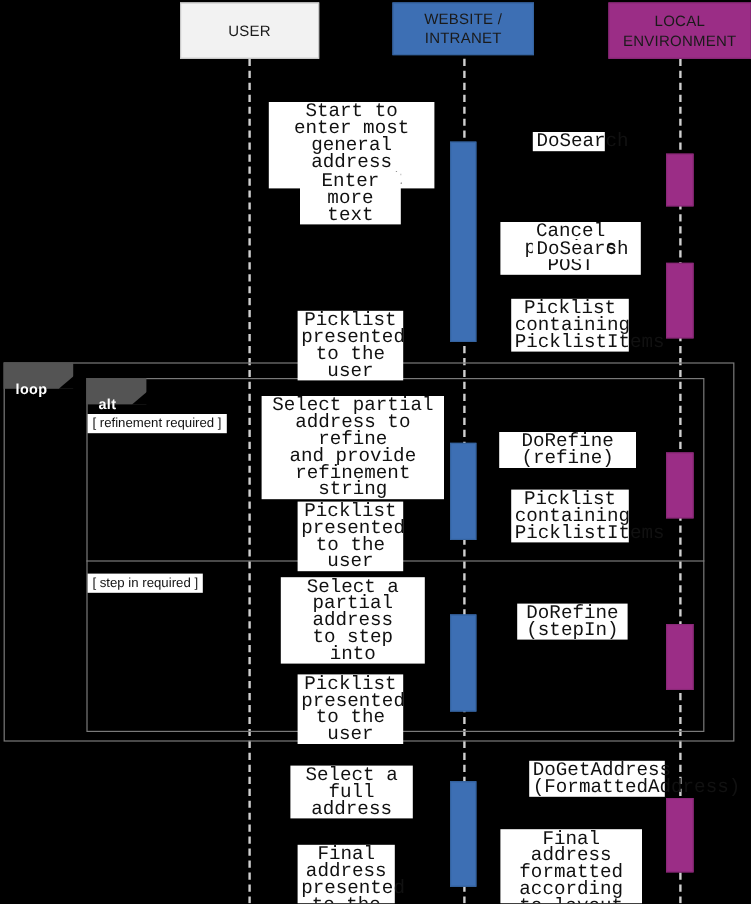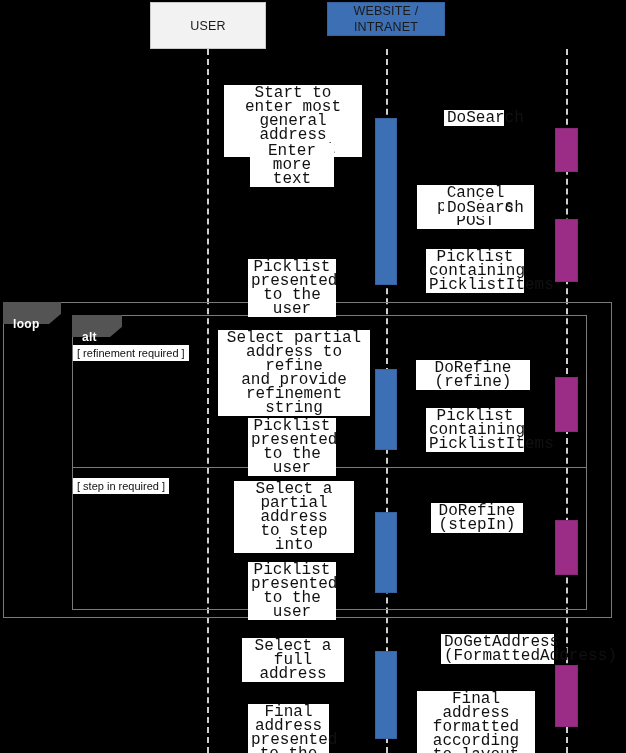--- a/index.html
+++ b/index.html
@@ -132,22 +132,24 @@
   <div class="activation act-purple" style="left:555px; top:128px; width:23px; height:44px;"></div>
   <div class="activation act-purple" style="left:555px; top:219px; width:23px; height:63px;"></div>
   <div class="activation act-blue" style="left:375px; top:369px; width:22px; height:81px;"></div>
   <div class="activation act-purple" style="left:555px; top:377px; width:23px; height:55px;"></div>
   <div class="activation act-blue" style="left:375px; top:512px; width:22px; height:81px;"></div>
   <div class="activation act-purple" style="left:555px; top:520px; width:23px; height:55px;"></div>
   <div class="activation act-blue" style="left:375px; top:651px; width:22px; height:88px;"></div>
   <div class="activation act-purple" style="left:555px; top:665px; width:23px; height:62px;"></div>
 
   <div class="actor-box actor-user" style="left:150px; top:2px; width:116px; height:47px;">USER</div>
-  <div class="actor-box actor-web" style="left:327px; top:2px; width:118px; height:34px;">WEBSITE /
+  <div class="actor-box actor-web" style="left:327px; top:2px; width:118px; height:44px;">WEBSITE /
 INTRANET</div>
+  <div class="actor-box actor-local" style="left:507px; top:2px; width:119px; height:47px;">LOCAL
+ENVIRONMENT</div>
 
   <div class="guard" style="left:73px; top:345px;">[ refinement required ]</div>
   <div class="guard" style="left:73px; top:478px;">[ step in required ]</div>
 
   <div class="msg-label" style="left:224px; top:85px; width:138px;">Start to enter most general
 address component</div>
   <div class="msg-label" style="left:444px; top:110px; width:60px;">DoSearch</div>
   <div class="msg-label" style="left:250px; top:143px; width:84px;">Enter more text</div>
   <div class="msg-label" style="left:417px; top:153px; width:117px;margin-top:32px;">Cancel previous POST</div>
   <div class="msg-label" style="left:444px; top:200px; width:60px;">DoSearch</div>

